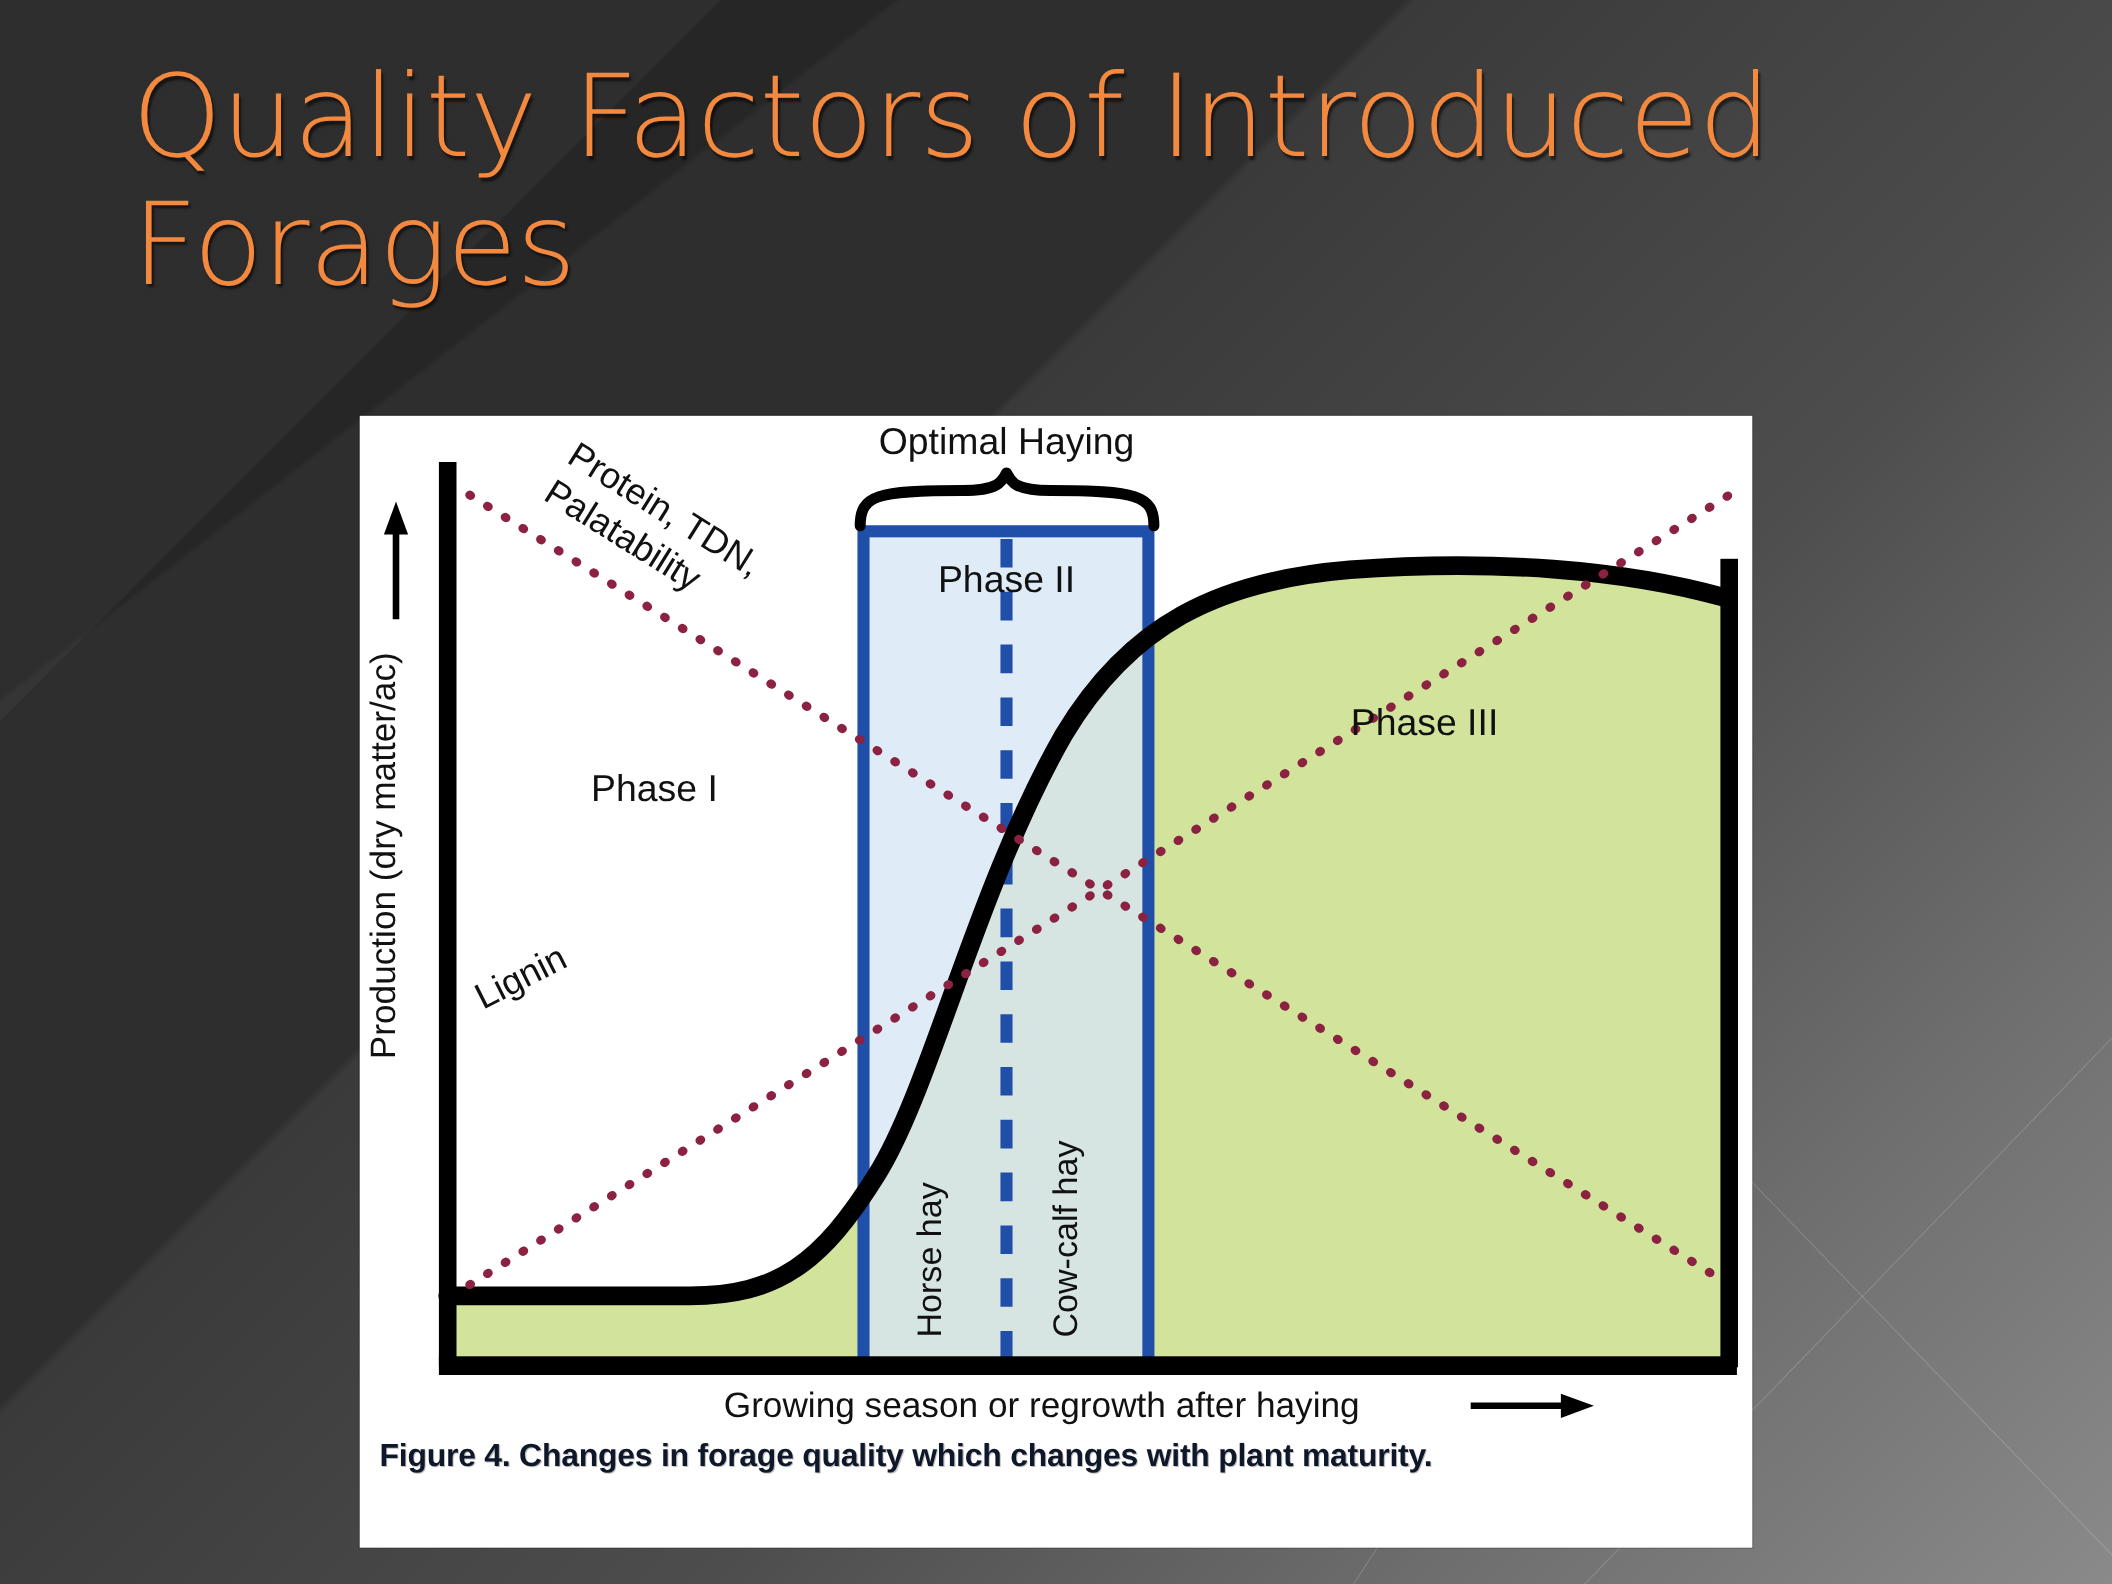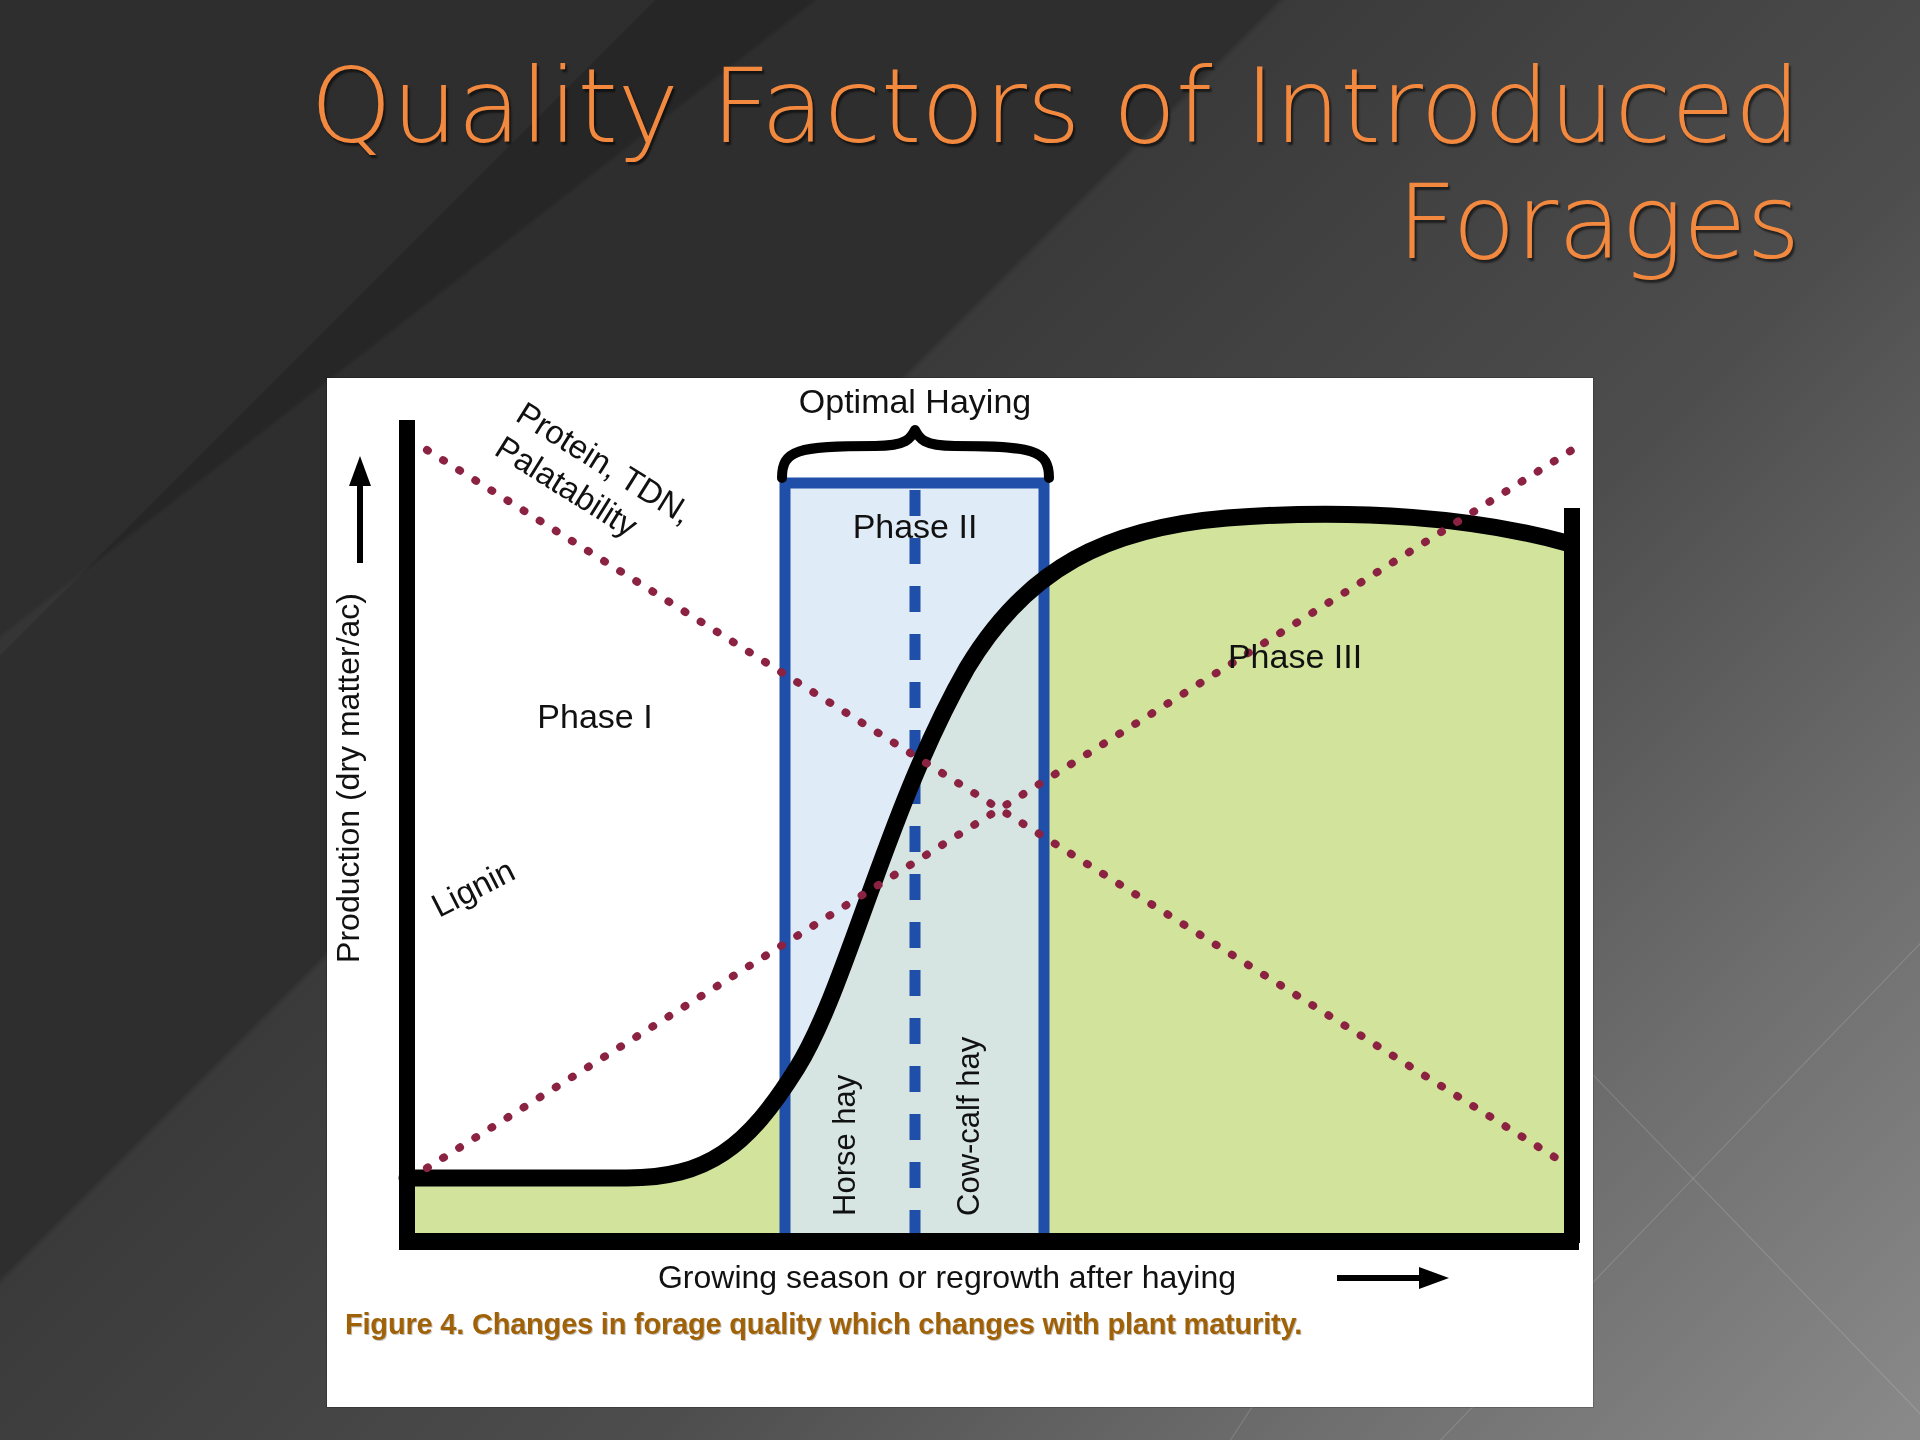--- a/index.html
+++ b/index.html
@@ -25,21 +25,21 @@
     pointer-events:none;
   }
   .xline{position:absolute;background:rgba(255,255,255,0.16);height:1px;transform-origin:0 0;pointer-events:none;}
   .xline.a{left:1440px;top:1440px;width:700px;transform:rotate(-46deg);}
   .xline.b{left:1560px;top:1040px;width:560px;transform:rotate(46deg);}
   .xline.c{left:1230px;top:1440px;width:460px;transform:rotate(-57deg);}
 
   
   .title{
     position:absolute;left:120px;top:48px;width:1680px;
-    text-align:right;
+    text-align:left;
     font-family:"DejaVu Sans", sans-serif;
     font-weight:300;
     font-size:104px;
     line-height:1.12;
     letter-spacing:-0.5px;
     color:#F2893F;
     text-shadow:2px 3px 2px rgba(0,0,0,0.55);
   }
 
   
@@ -52,21 +52,21 @@
   .chart-area{position:absolute;left:0;top:0;width:1266px;height:920px;}
   .chart-svg{position:absolute;left:0;top:0;width:1266px;height:920px;}
 
   
   .caption{
     position:absolute;left:18px;top:925px;width:1210px;
     font-family:"Liberation Sans Narrow","Liberation Sans", sans-serif;
     font-weight:bold;
     font-size:29px;
     line-height:1.45;
-    color:#a16207;
+    color:#0f172a;
     letter-spacing:-0.2px;
     text-shadow:1px 1px 0 rgba(0,0,0,0.25);
   }
 
   
   .lbl{font-family:"Liberation Sans", sans-serif; fill:#111; }
   .lbl-phase{font-size:34px;}
   .lbl-axis{font-size:32px;}
   .lbl-top{font-size:34px;}
   .lbl-diag{font-size:33px;}

